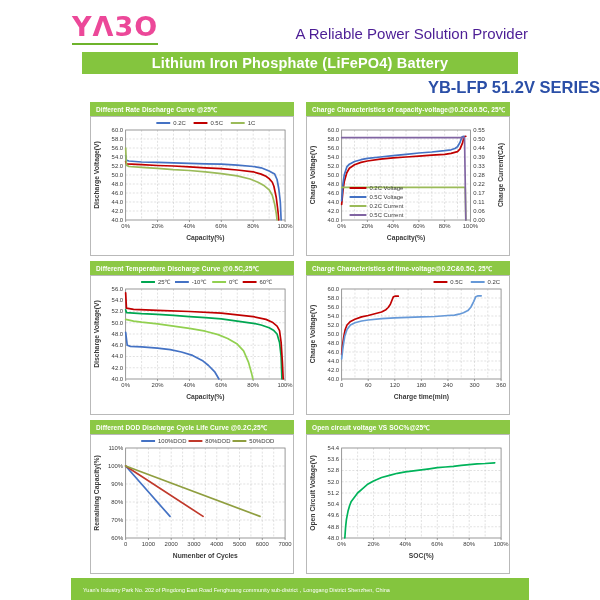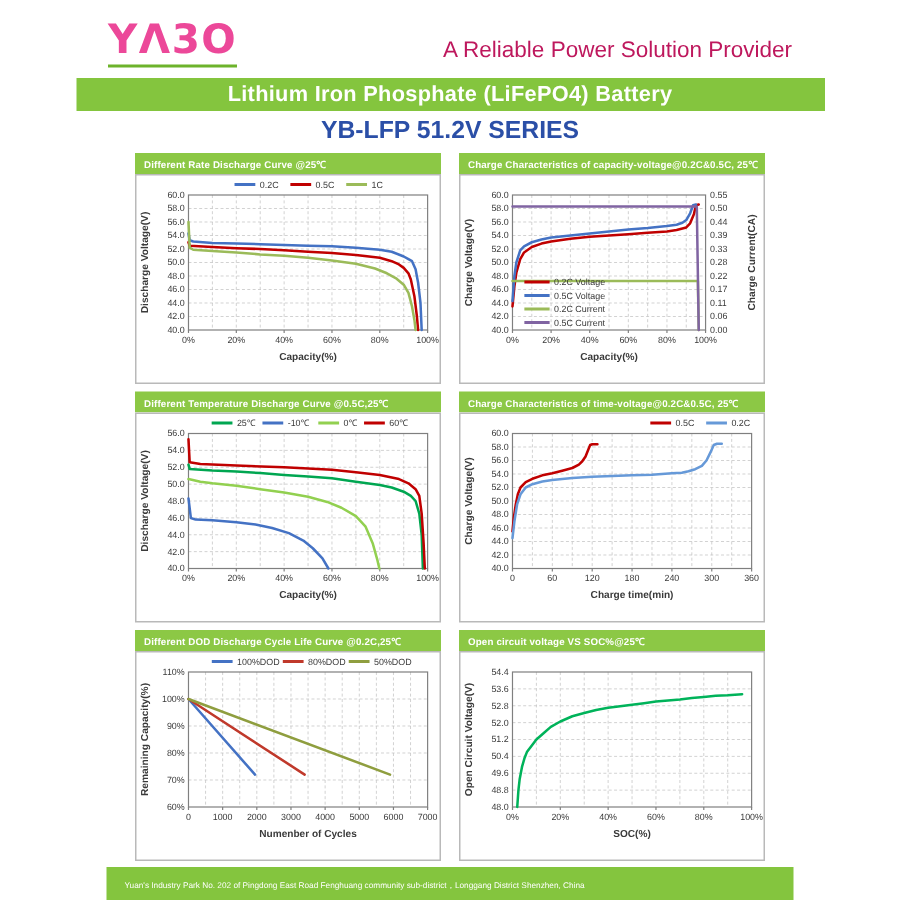--- a/index.html
+++ b/index.html
@@ -3,25 +3,25 @@
 <meta charset="utf-8">
 <style>
   html,body{margin:0;padding:0;background:#fff;}
   body{width:600px;height:600px;font-family:"Liberation Sans",sans-serif;overflow:hidden;}
   .page{width:600px;height:600px;position:relative;background:#fff;}
 
   .header{display:flex;justify-content:space-between;align-items:flex-end;
           width:456px;margin:0 auto;padding-top:13px;}
   .logo{font-size:27px;font-weight:800;color:#ec4899;letter-spacing:1px;line-height:1;
         border-bottom:2.5px solid #6db32b;padding-bottom:3px;font-family:"DejaVu Sans",sans-serif;}
-  .tagline{font-size:15px;color:#be185d;padding-bottom:3px;}
-
-  .banner{width:499px;margin:7px auto 0;background:#84c53e;color:#fff;font-weight:bold;
+  .tagline{font-size:15px;color:#4c1d95;padding-bottom:3px;}
+
+  .banner{width:436px;margin:7px auto 0;background:#84c53e;color:#fff;font-weight:bold;
           font-size:14.5px;text-align:center;padding:3px 0;letter-spacing:.2px;}
-  .series-title{text-align:center;color:#2b4fa7;font-weight:bold;font-size:16.5px;margin:4px 0 5px;}
+  .series-title{text-align:right;color:#2b4fa7;font-weight:bold;font-size:16.5px;margin:4px 0 5px;}
 
   .charts-grid{width:420px;margin:0 auto;display:grid;grid-template-columns:204px 204px;
                column-gap:12px;row-gap:5px;}
   .panel{width:204px;}
   .panel-title{background:#8cc845;color:#fff;font-weight:bold;font-size:6.5px;
                padding:2.5px 0 2.5px 6px;white-space:nowrap;overflow:hidden;letter-spacing:.1px;}
   .chart-box{height:140px;border:1px solid #b9b9b9;box-sizing:border-box;background:#fff;}
   .chart-box svg{display:block;}
 
   .footer{width:458px;margin:4px auto 0;background:#84c53e;color:#fff;

